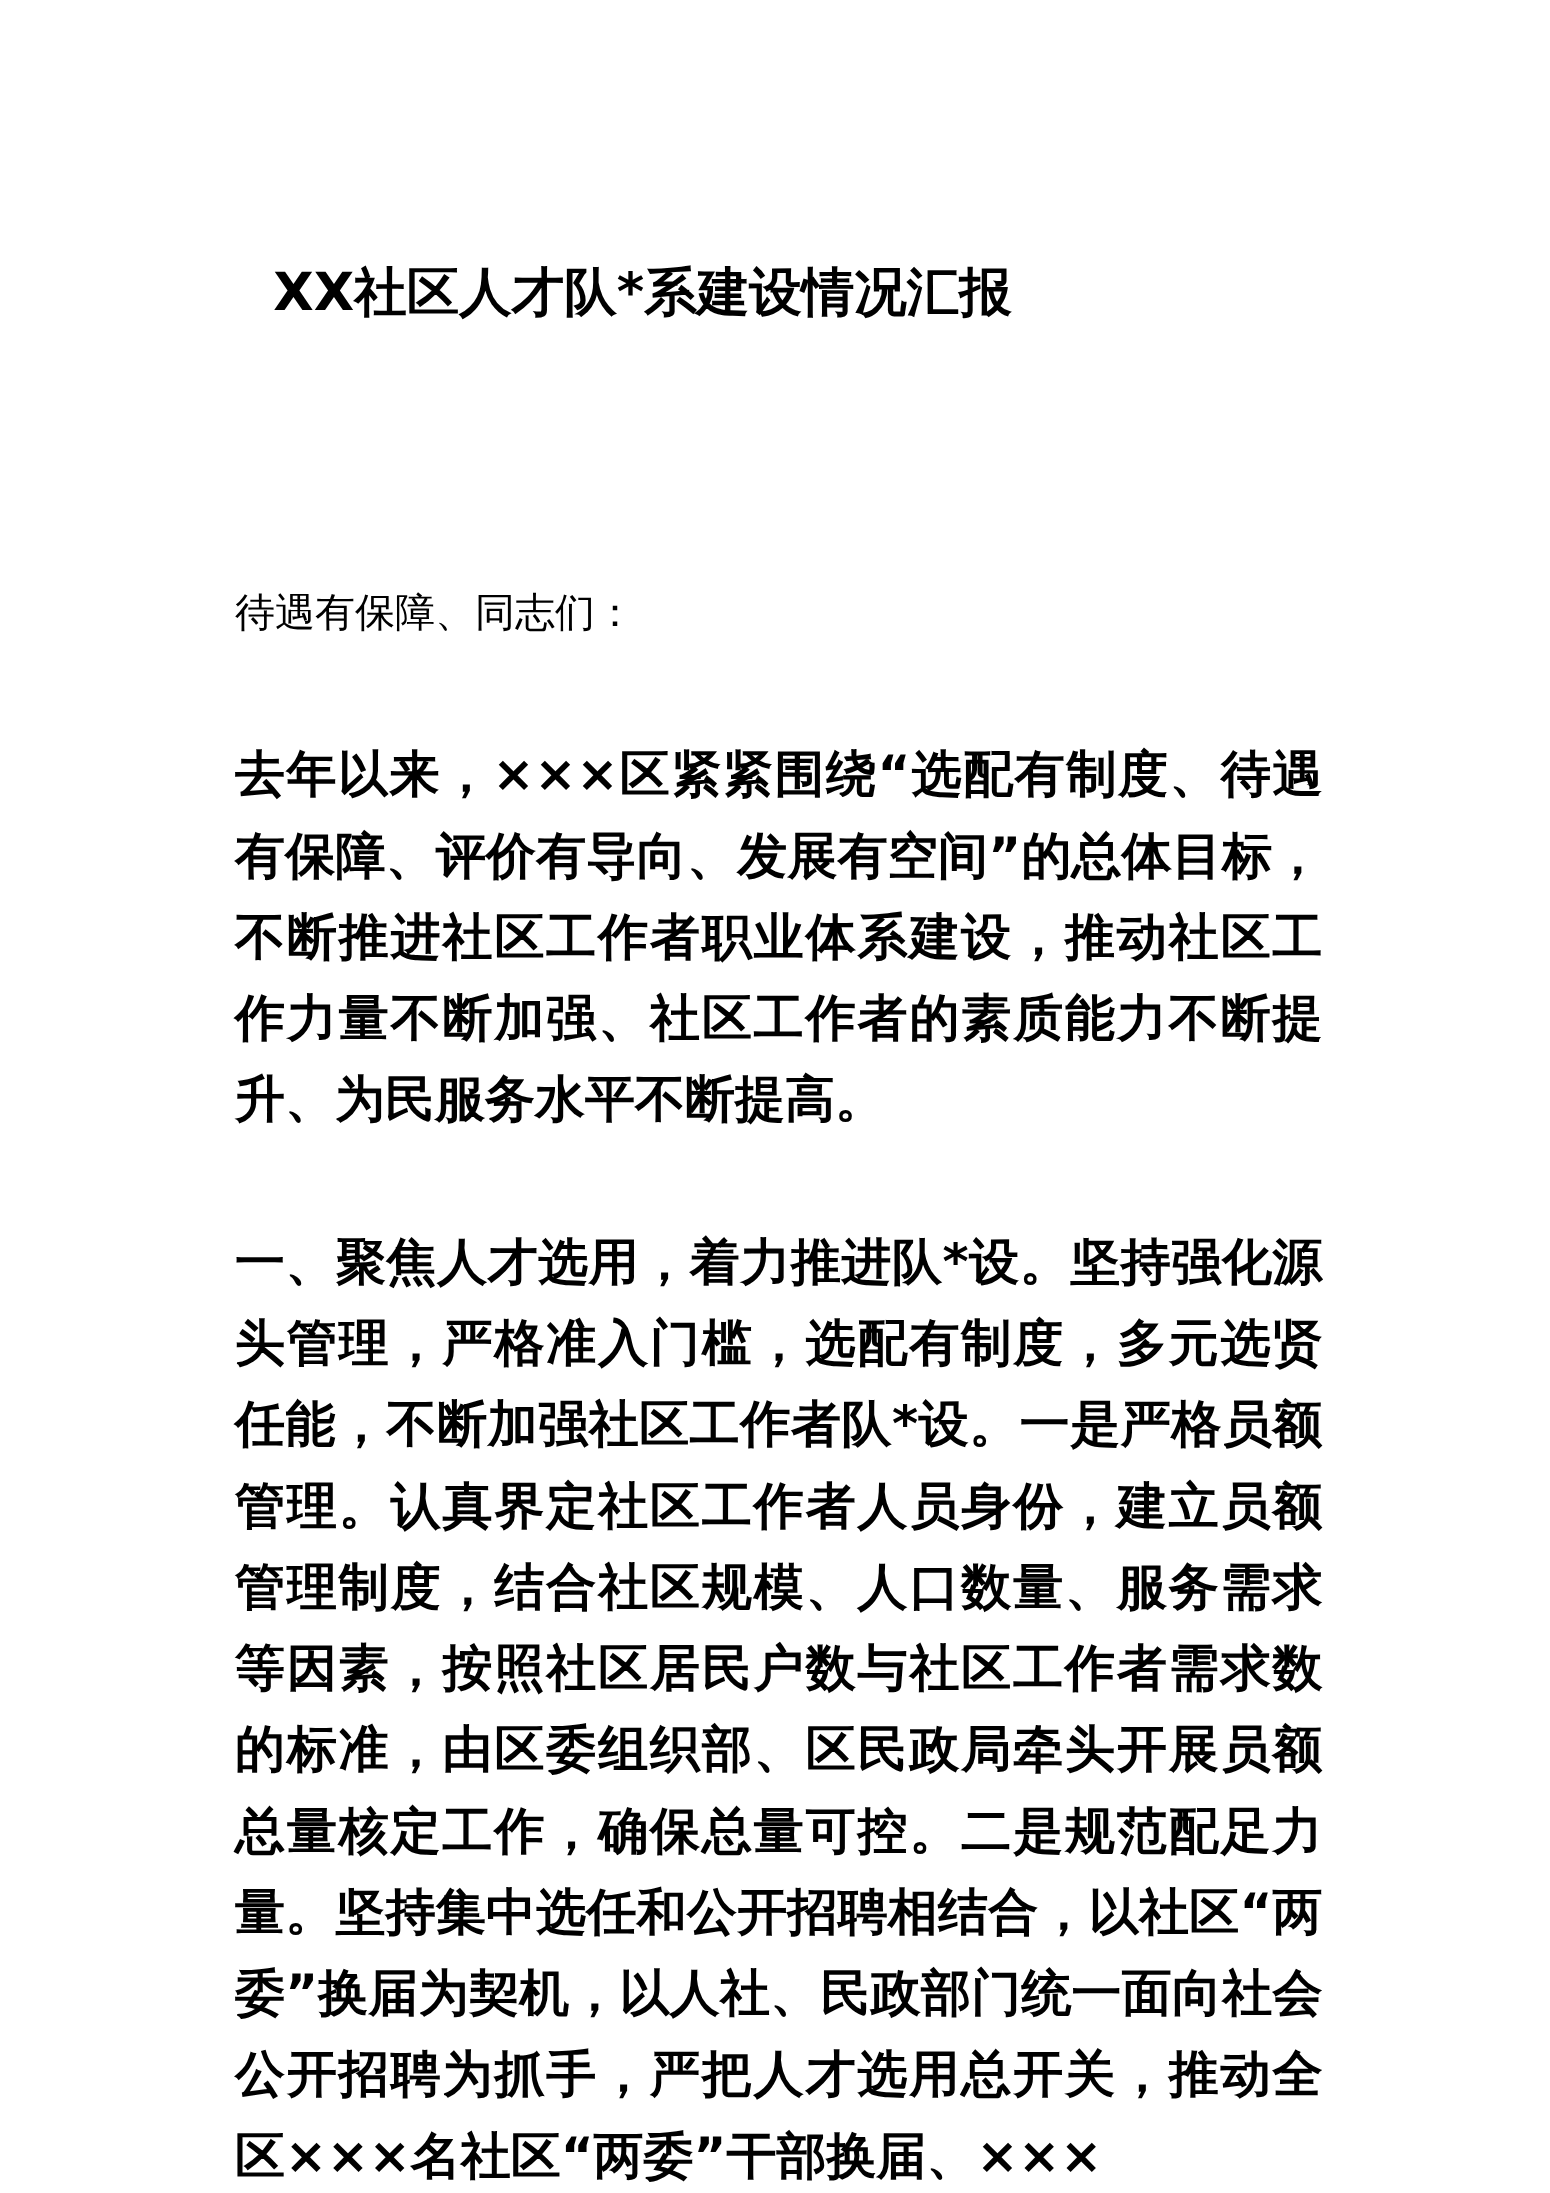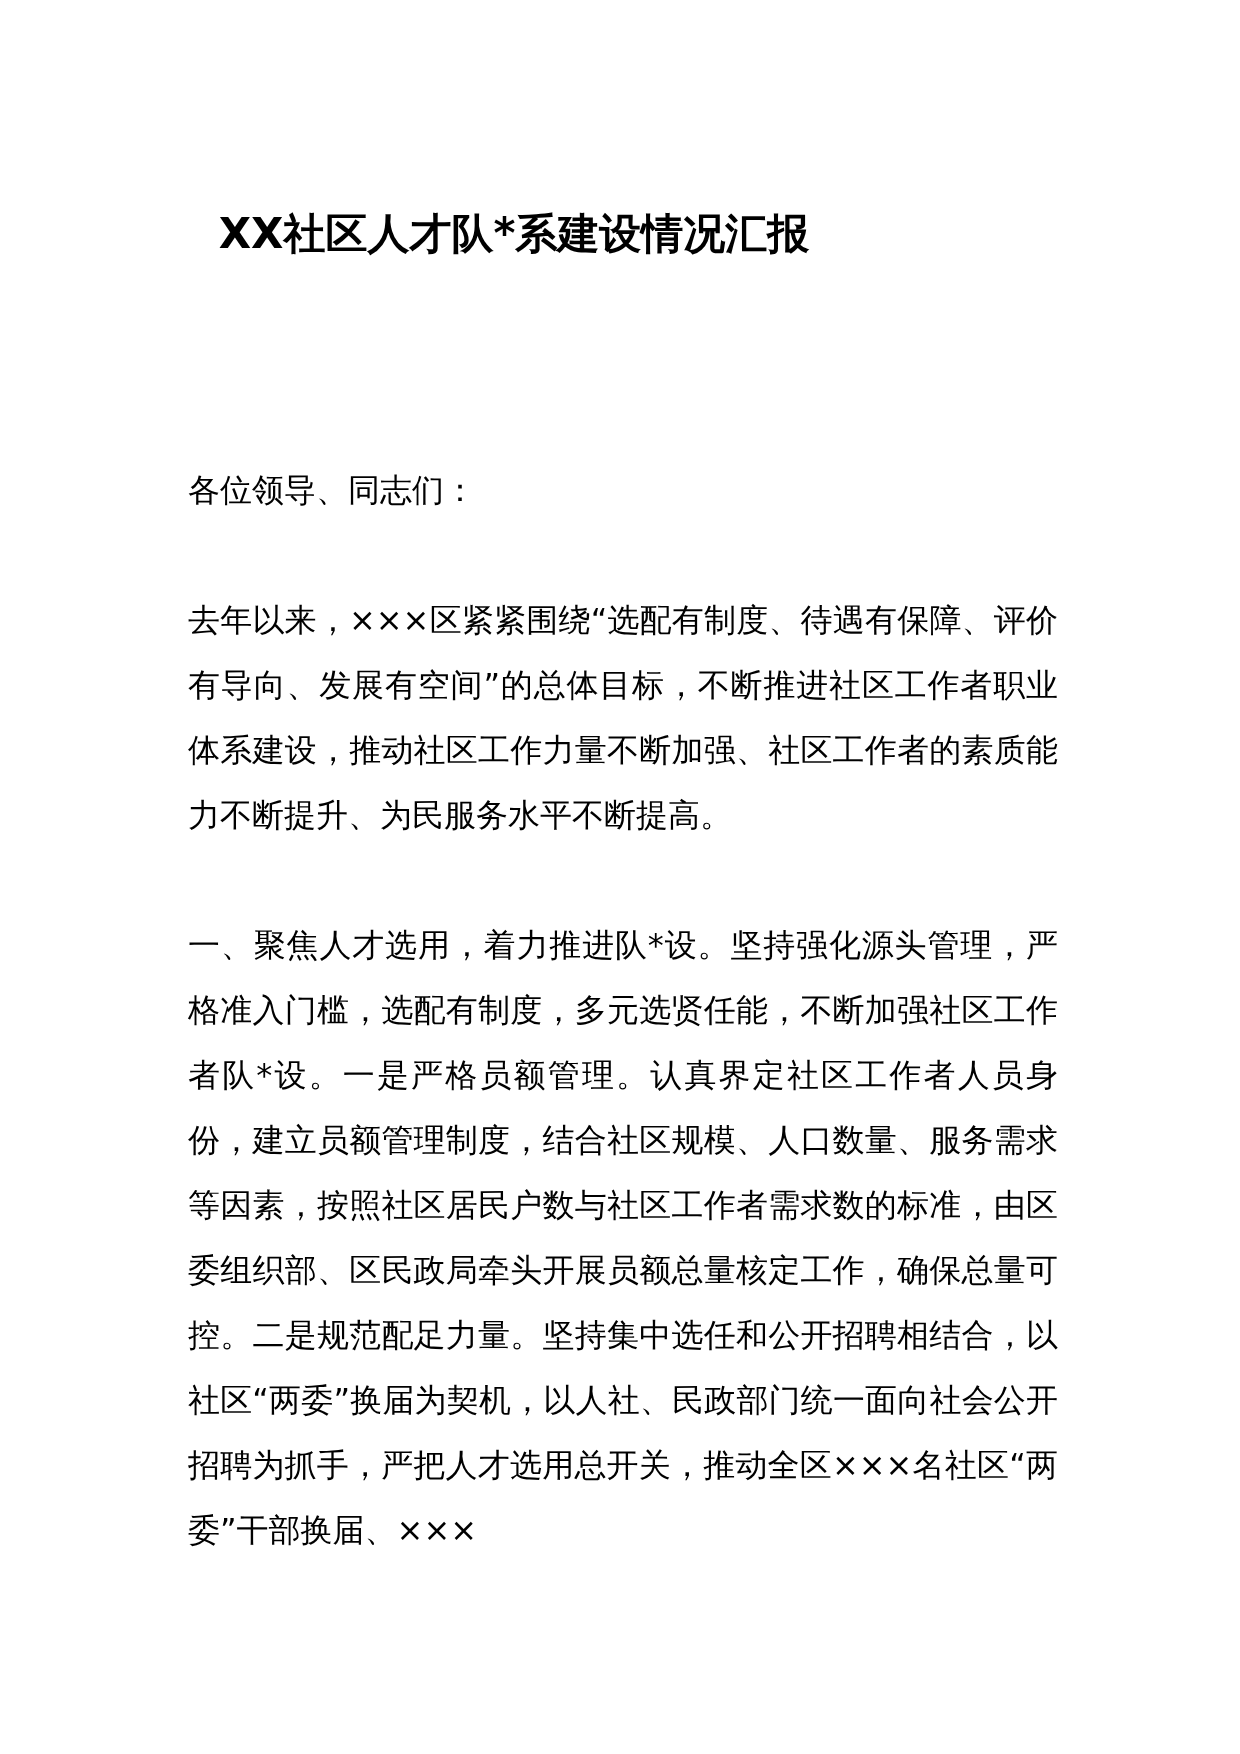--- a/index.html
+++ b/index.html
@@ -40,31 +40,32 @@
       left: 188px;
       top: 458px;
       width: 870px;
     }
     .salutation {
       font-size: 32px;
       line-height: 65px;
       margin: 0 0 65px 0;
     }
     .para {
-      font-size: 32px;
+      font-size: 40px;
       line-height: 65px;
       margin: 0 0 65px 0;
       text-align: justify;
       text-justify: inter-character;
       word-break: break-all;
+      font-weight: bold;
     }
   </style>
 </head>
 <body>
 
 <div class="page">
   <h1 class="title">XX社区人才队*系建设情况汇报</h1>
   <div class="content">
-    <p class="salutation">各位领导、同志们：</p>
+    <p class="salutation">待遇有保障、同志们：</p>
     <p class="para">去年以来，×××区紧紧围绕“选配有制度、待遇有保障、评价有导向、发展有空间”的总体目标，不断推进社区工作者职业体系建设，推动社区工作力量不断加强、社区工作者的素质能力不断提升、为民服务水平不断提高。</p>
     <p class="para">一、聚焦人才选用，着力推进队*设。坚持强化源头管理，严格准入门槛，选配有制度，多元选贤任能，不断加强社区工作者队*设。一是严格员额管理。认真界定社区工作者人员身份，建立员额管理制度，结合社区规模、人口数量、服务需求等因素，按照社区居民户数与社区工作者需求数的标准，由区委组织部、区民政局牵头开展员额总量核定工作，确保总量可控。二是规范配足力量。坚持集中选任和公开招聘相结合，以社区“两委”换届为契机，以人社、民政部门统一面向社会公开招聘为抓手，严把人才选用总开关，推动全区×××名社区“两委”干部换届、×××</p>
   </div>
 </div>
 
 </body></html>

